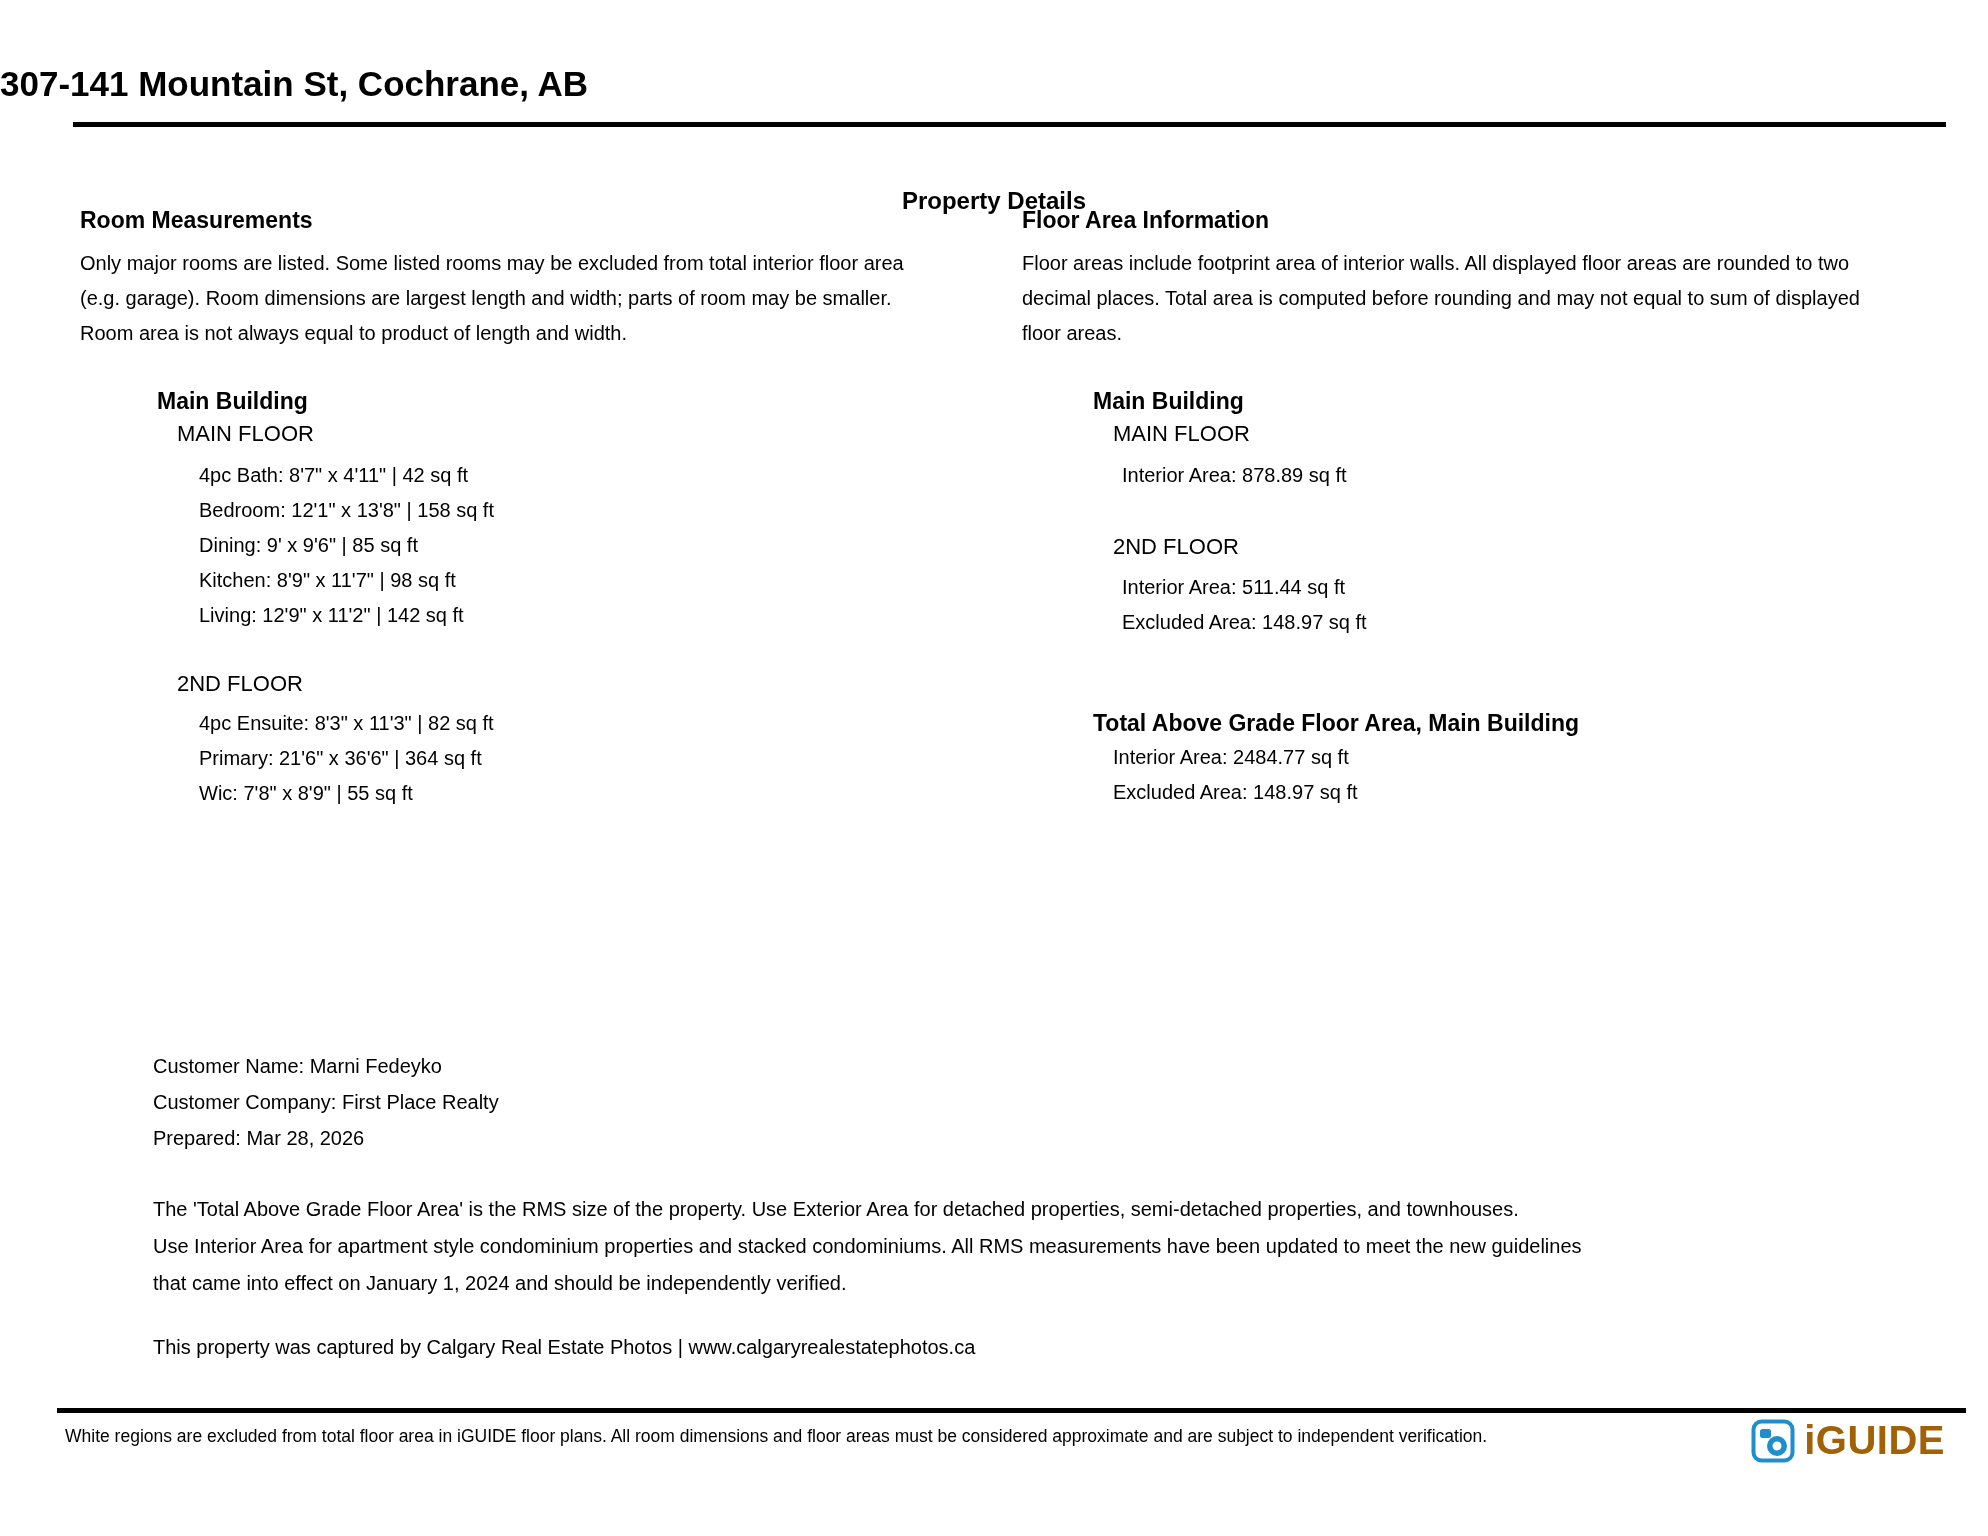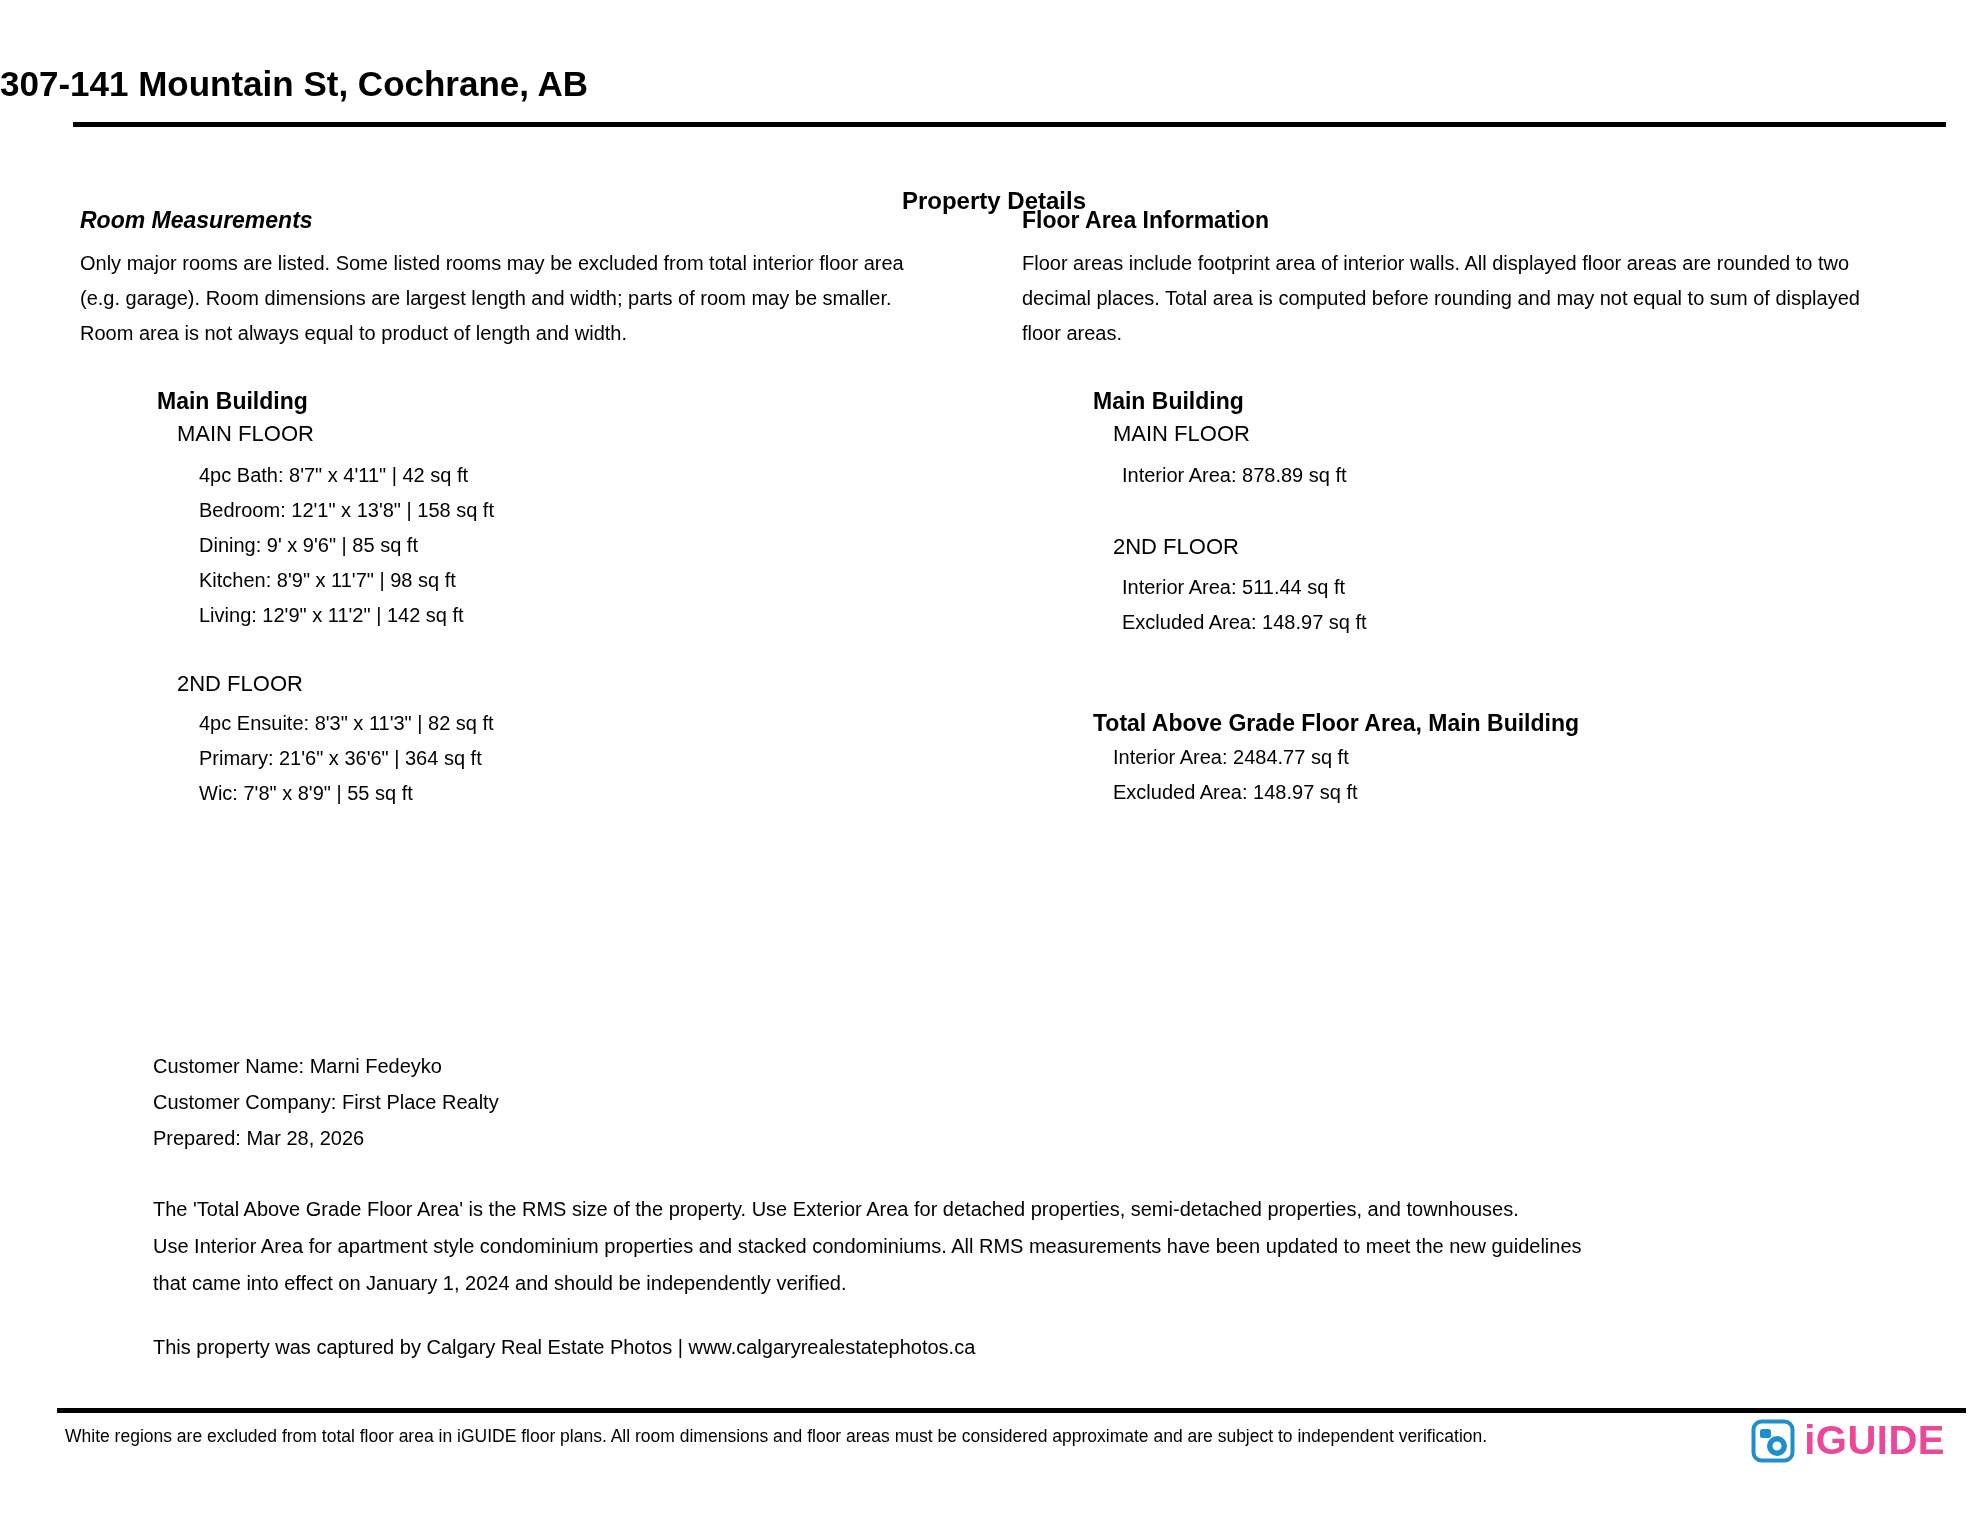--- a/index.html
+++ b/index.html
@@ -45,33 +45,33 @@
     font-size: 17.5px;
   }
   .logo {
     top: 1418px; right: 43px;
     display: flex; align-items: center; gap: 9px;
   }
   .logo-text {
     font-size: 40px;
     font-weight: bold;
     letter-spacing: 0.5px;
-    color: #ec4899;
+    color: #a16207;
   }
 </style>
 </head>
 <body>
 
 <div class="page">
 
   <div class="abs doc-title">307-141 Mountain St, Cochrane, AB</div>
   <div class="abs rule-top"></div>
   <div class="abs doc-subtitle">Property Details</div>
 
-  <div class="abs section-heading" style="top:207px; left:80px;font-style:italic;">Room Measurements</div>
+  <div class="abs section-heading" style="top:207px; left:80px;">Room Measurements</div>
   <div class="abs intro" style="top:246px; left:80px;">
     <div>Only major rooms are listed. Some listed rooms may be excluded from total interior floor area</div>
     <div>(e.g. garage). Room dimensions are largest length and width; parts of room may be smaller.</div>
     <div>Room area is not always equal to product of length and width.</div>
   </div>
 
   <div class="abs building-heading" style="top:388px; left:157px;">Main Building</div>
 
   <div class="abs floor-label" style="top:421px; left:177px;">MAIN FLOOR</div>
   <div class="abs line-list" style="top:458px; left:199px;">

